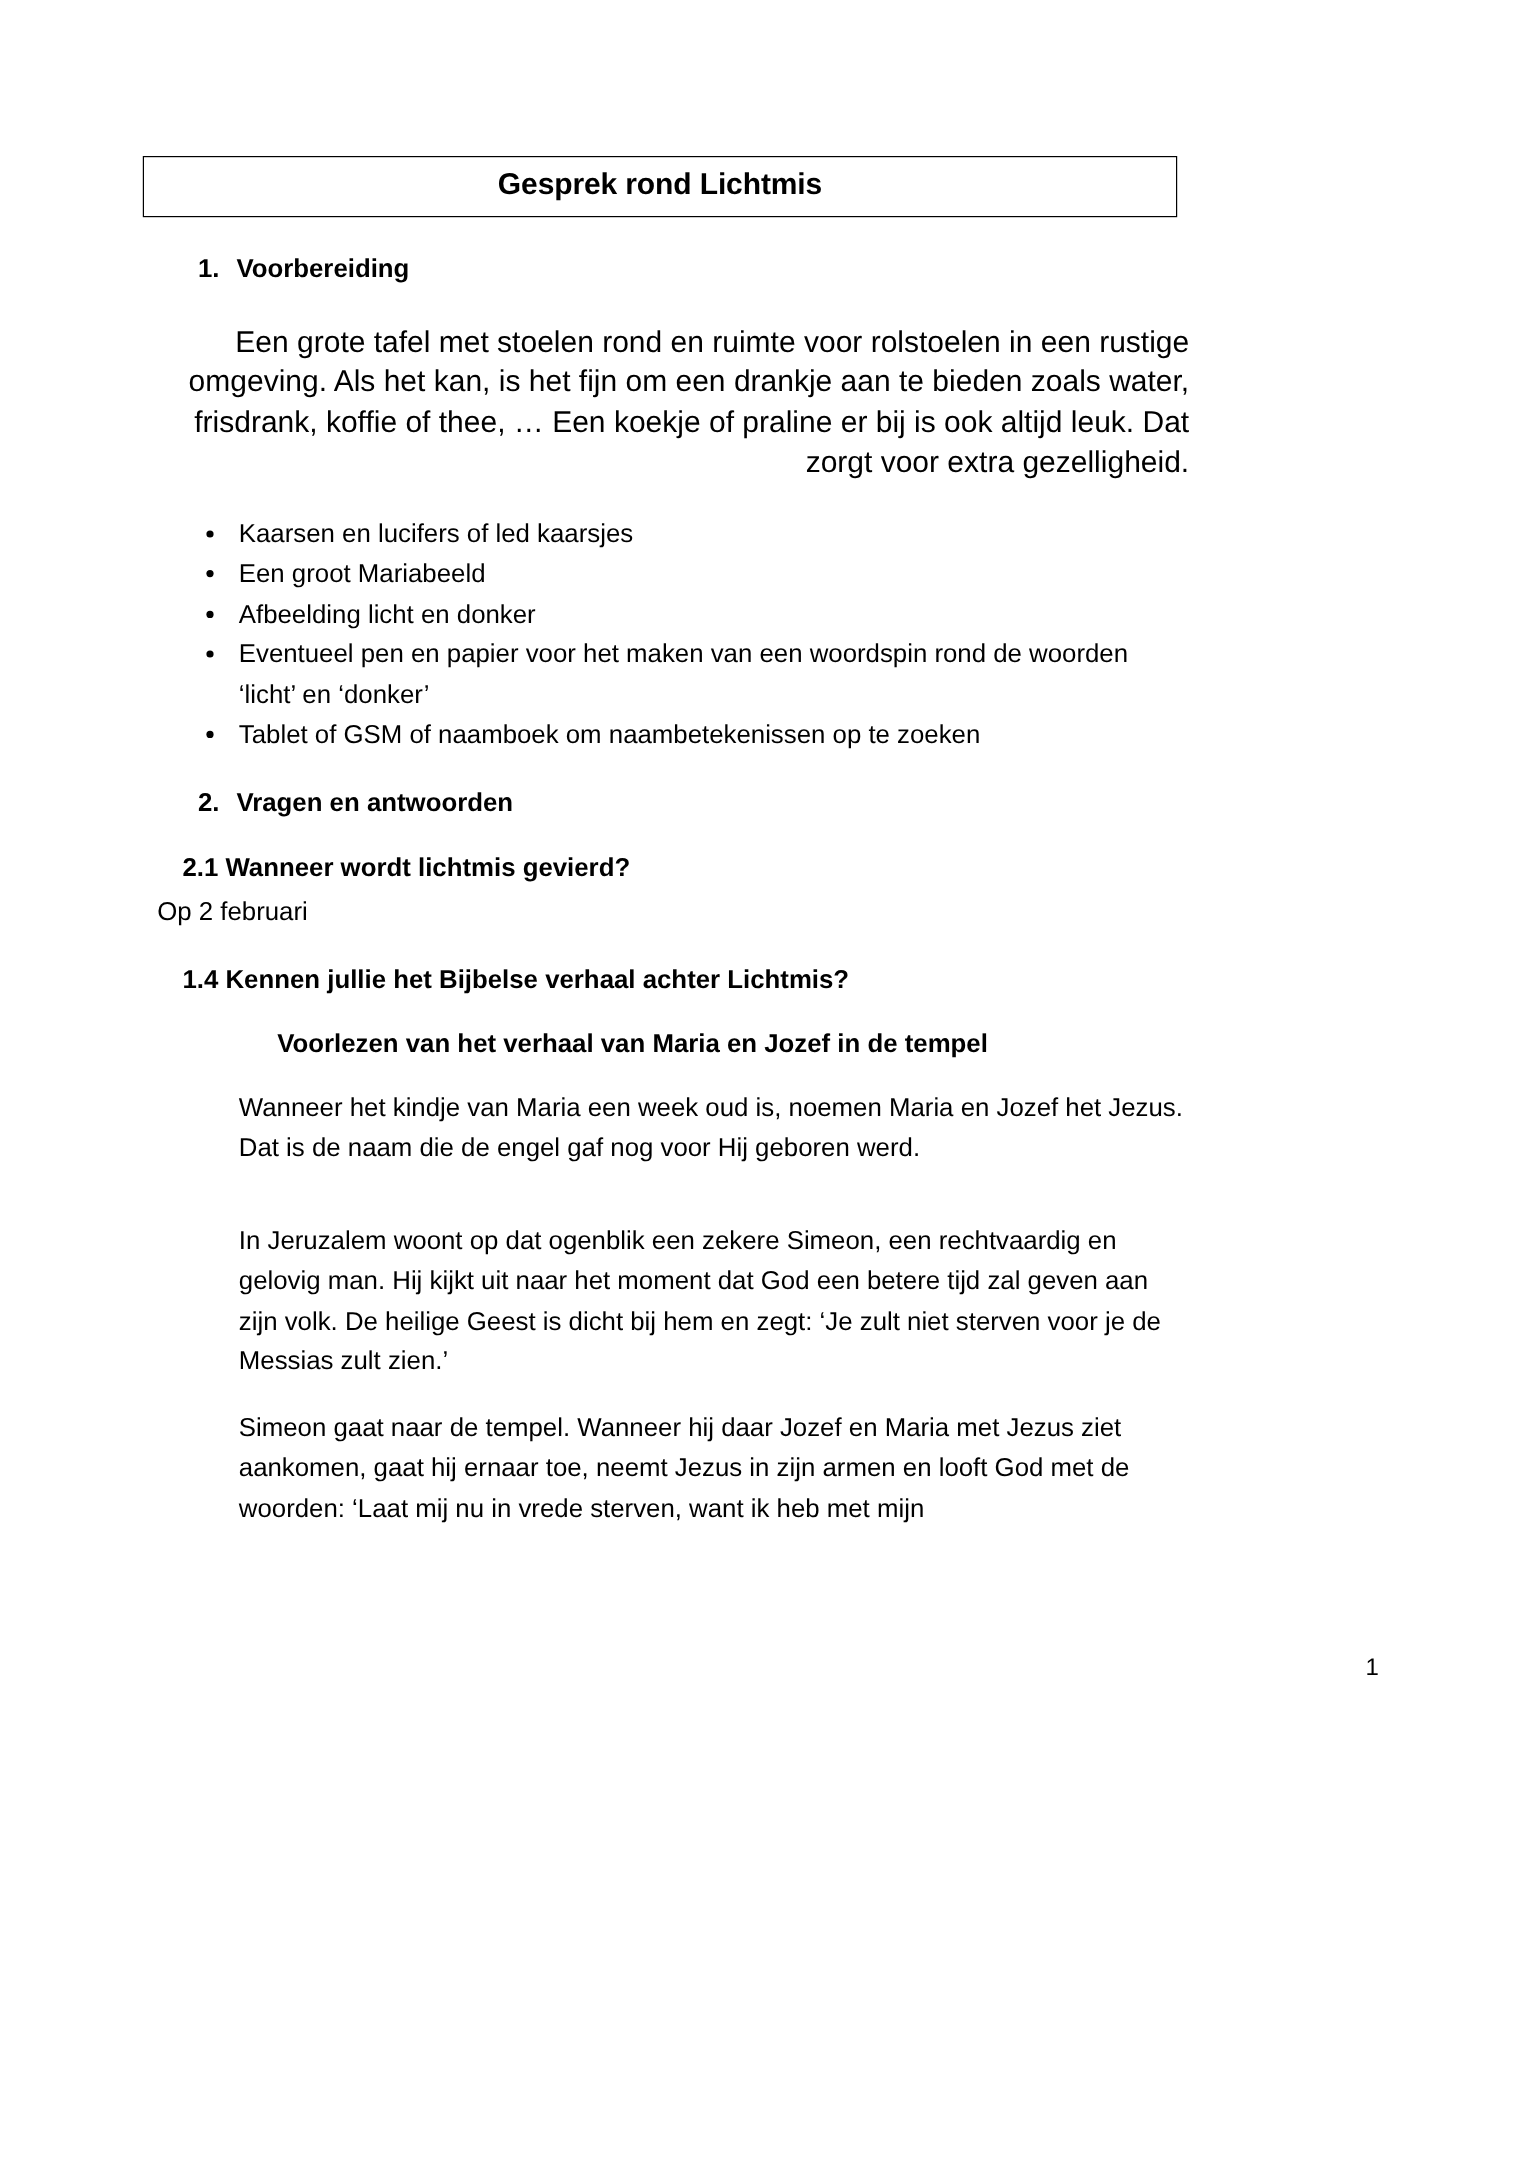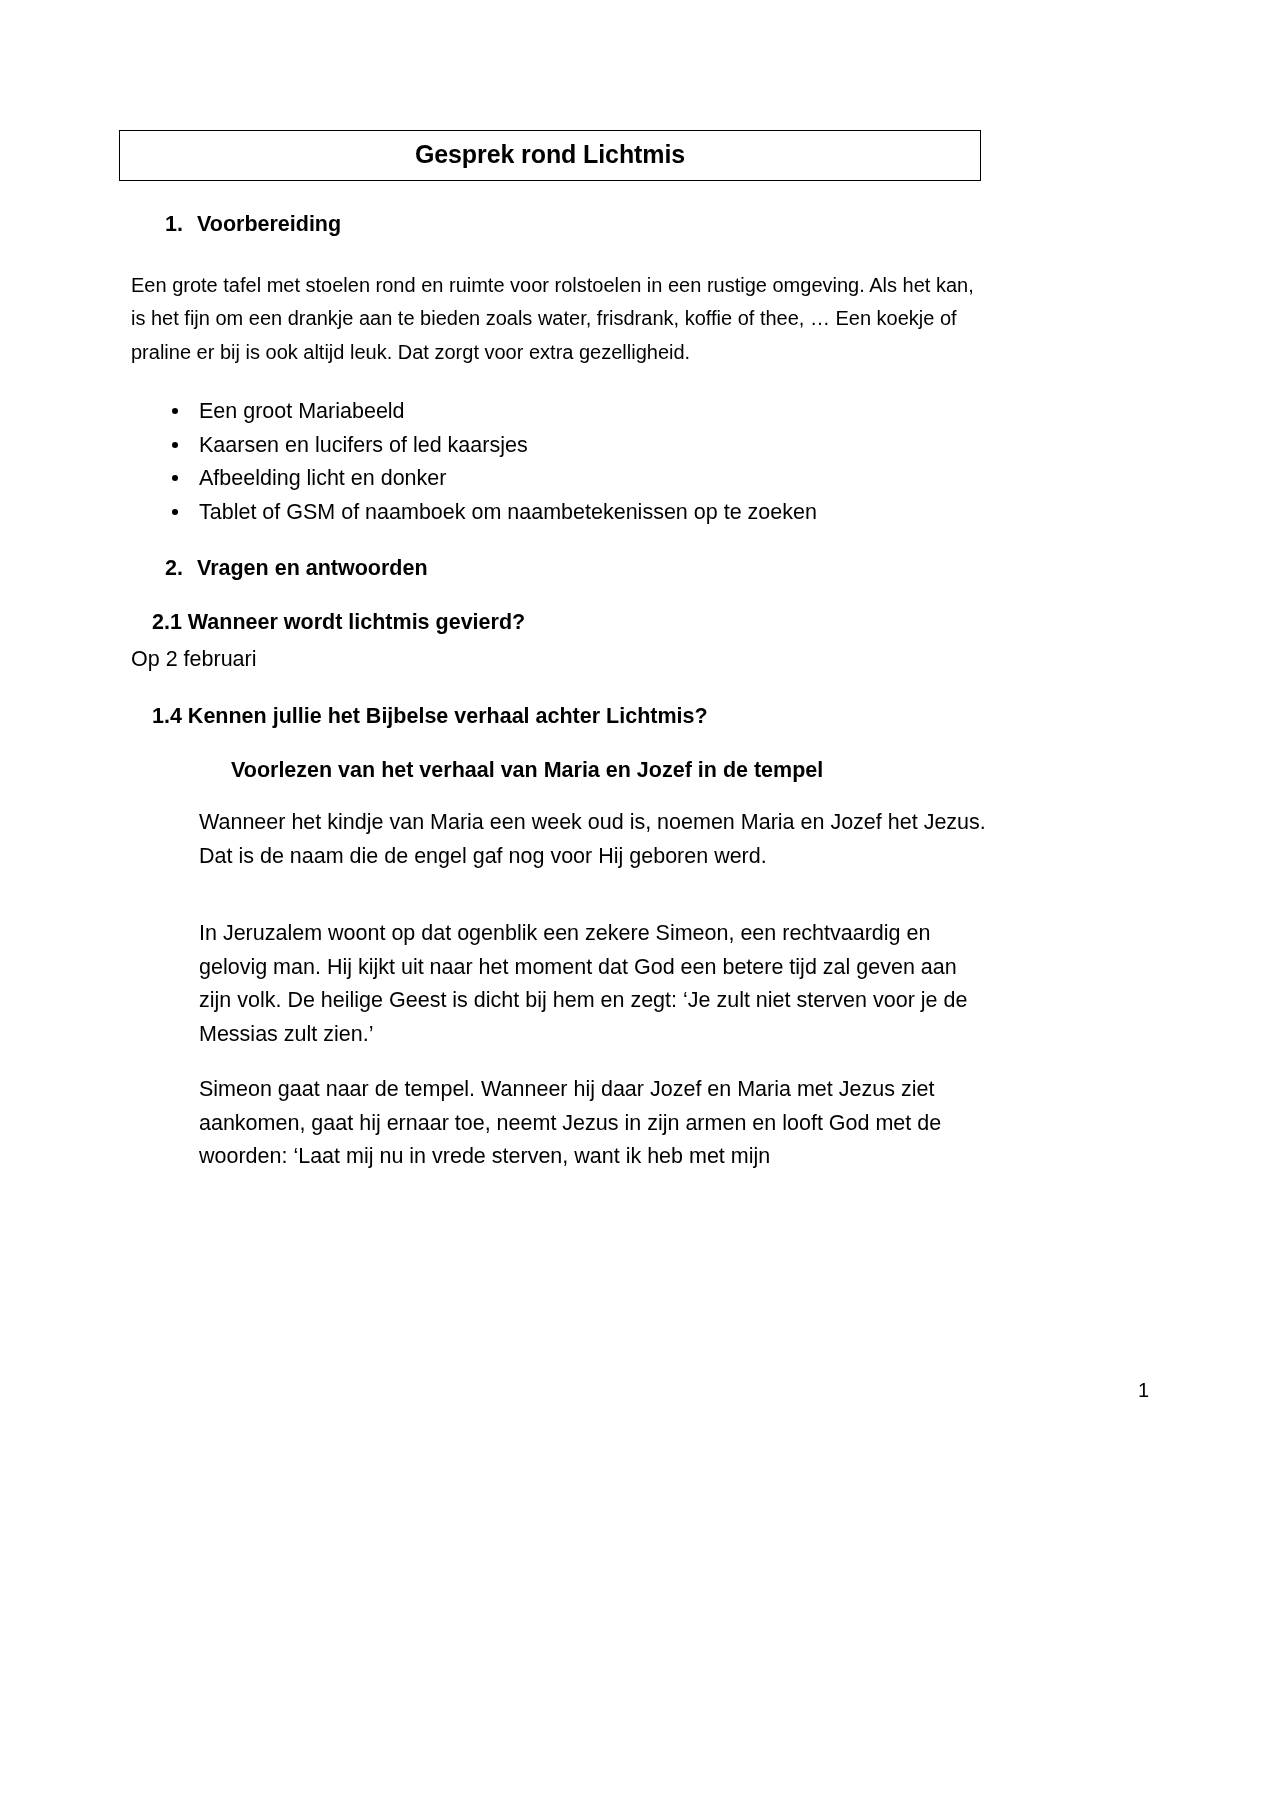--- a/index.html
+++ b/index.html
@@ -63,24 +63,24 @@
     line-height: 1.3;
   }
   .h-sub3 {
     font-weight: bold;
     font-size: 21.5px;
     margin: 0 0 0 100px;
     line-height: 1.3;
   }
   
   .para {
-    font-size: 20px;
-    line-height: 33.5px;
-    margin: 0;
-    text-align: left;
+    font-size: 25px;
+    line-height: 33.5px;
+    margin: 0;
+    text-align: right;
   }
   .para-indent {
     font-size: 21.5px;
     line-height: 33.5px;
     margin: 0 0 0 68px;
     width: 790px;
   }
   .para-flush {
     font-size: 21.5px;
     line-height: 33.5px;
@@ -141,29 +141,33 @@
 
     <div class="sp-30"></div>
 
     <p class="para">Een grote tafel met stoelen rond en ruimte voor rolstoelen in een rustige omgeving. Als het kan, is het fijn om een drankje aan te bieden zoals water, frisdrank, koffie of thee, … Een koekje of praline er bij is ook altijd leuk. Dat zorgt voor extra gezelligheid.</p>
 
     <div class="sp-26"></div>
 
     <ul class="bullets">
       <li>
         <span class="dot"></span>
+        <span>Kaarsen en lucifers of led kaarsjes</span>
+      </li>
+      <li>
+        <span class="dot"></span>
         <span>Een groot Mariabeeld</span>
       </li>
       <li>
         <span class="dot"></span>
-        <span>Kaarsen en lucifers of led kaarsjes</span>
-      </li>
-      <li>
-        <span class="dot"></span>
         <span>Afbeelding licht en donker</span>
+      </li>
+      <li>
+        <span class="dot"></span>
+        <span>Eventueel pen en papier voor het maken van een woordspin rond de woorden ‘licht’ en ‘donker’</span>
       </li>
       <li>
         <span class="dot"></span>
         <span>Tablet of GSM of naamboek om naambetekenissen op te zoeken</span>
       </li>
     </ul>
 
     <div class="sp-26"></div>
 
     <div class="h-num">

